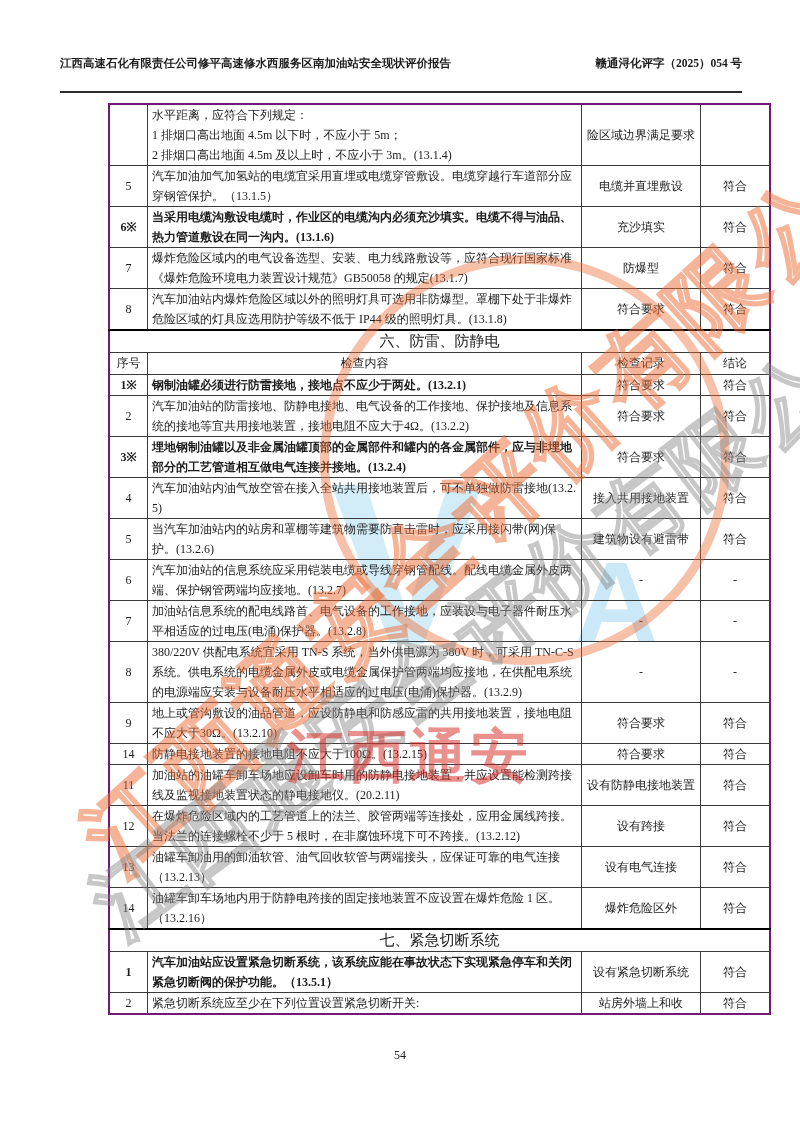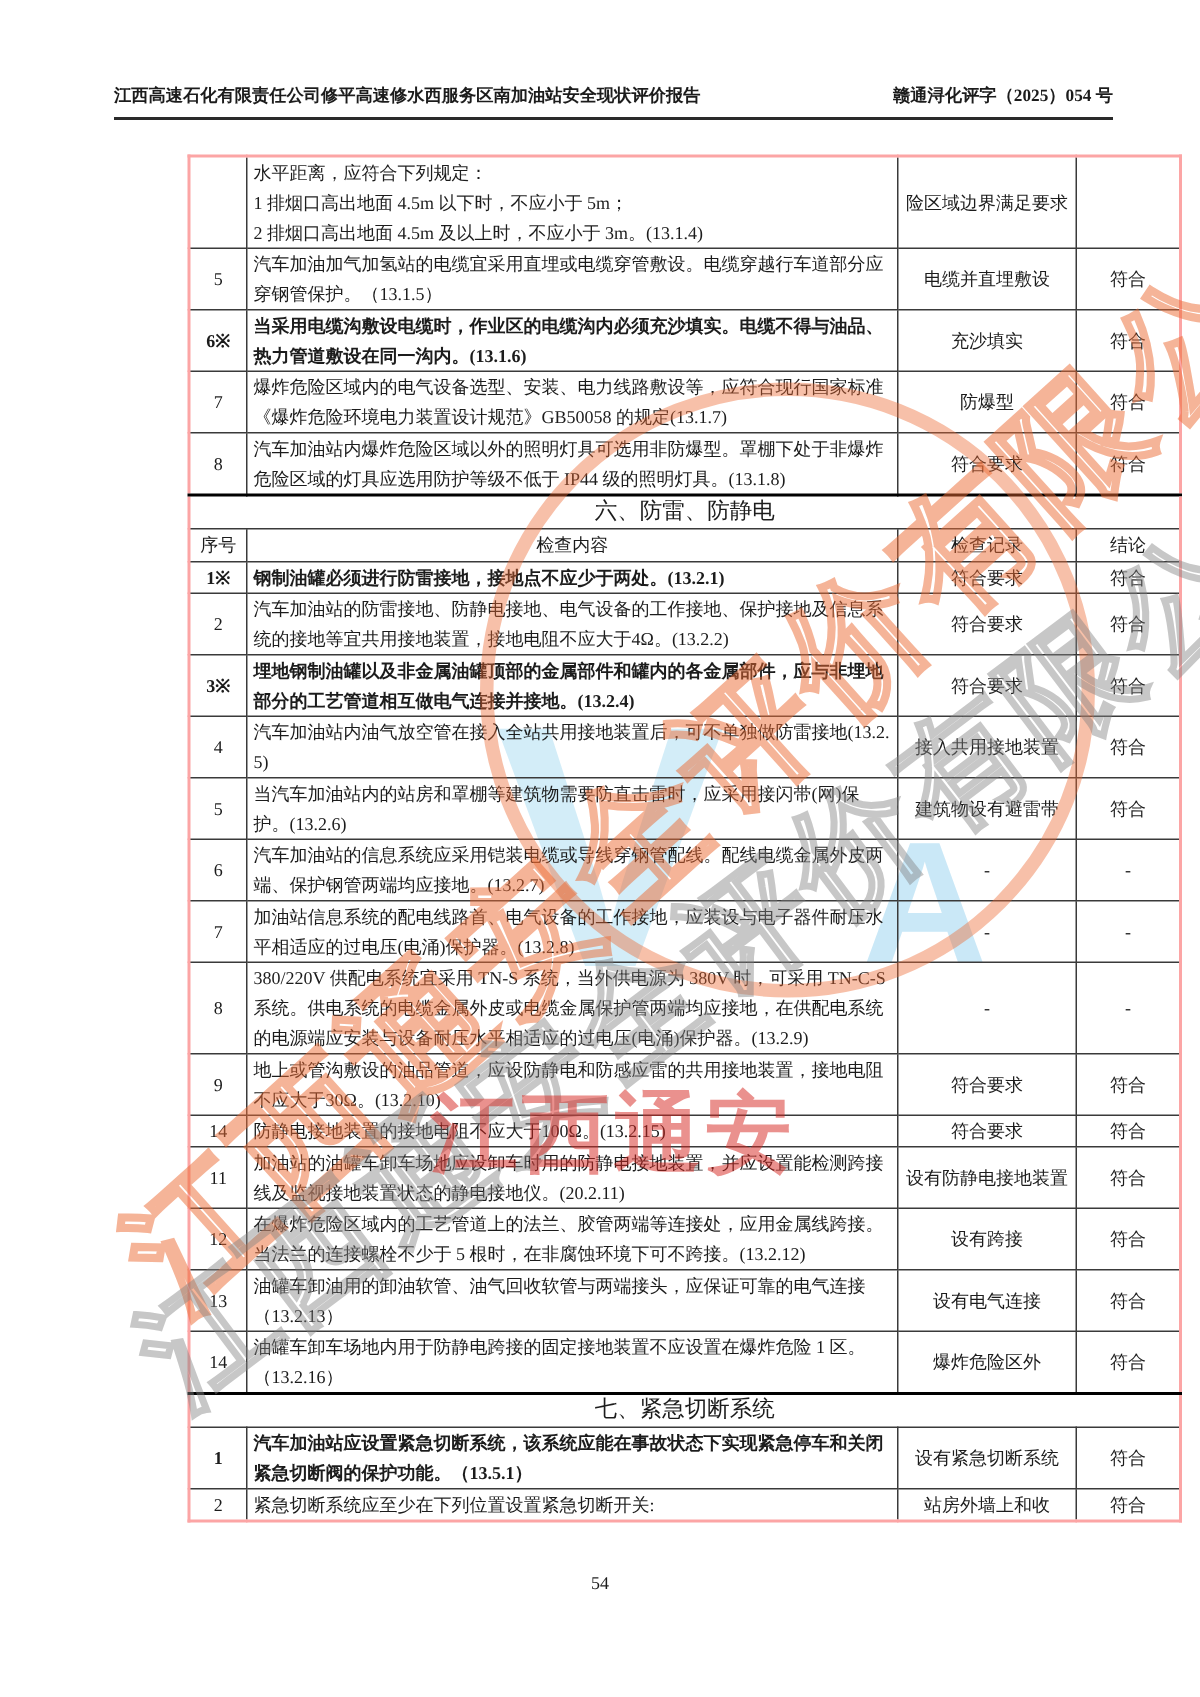--- a/index.html
+++ b/index.html
@@ -10,41 +10,40 @@
     overflow:hidden;
     color:#1c1c1c;
     font-family:"Liberation Serif","DejaVu Serif",serif;
   }
   
   .doc-header{
     position:absolute;left:60px;right:58px;top:56px;
     display:flex;justify-content:space-between;align-items:flex-end;
     font-size:11.5px;font-weight:bold;
     border-bottom:2px solid #2a2a2a;
-    padding-bottom:7px;
+    padding-bottom:20px;
     z-index:2;
-    margin-left:16px;
   }
   
   table.check-table{
     position:absolute;left:108px;top:103px;
     width:630px;
     border-collapse:collapse;
     table-layout:fixed;
     font-size:12px;
     z-index:1;
   }
   .check-table td{
     border:1px solid #3a3a3a;
     padding:0 4px;
     line-height:20px;
     vertical-align:middle;
     word-break:break-all;
   }
-  .check-table{border:2px solid #fca5a5;margin-left:17px;}
+  .check-table{border:2px solid #701a75;}
   td.c-num{width:35px;text-align:center;padding:0 1px;}
   td.c-content{width:425px;text-align:left;white-space:pre-line;}
   td.c-record{width:110px;text-align:center;font-family:Liberation Serif, serif;}
   td.c-concl{width:60px;text-align:center;}
   tr.bold-row td.c-content, tr.bold-row td.c-num{font-weight:bold;}
   tr.section-row td{
     text-align:center;font-size:15px;
     border-top:2px solid #000;border-bottom:1px solid #3a3a3a;
     line-height:21px;
   }

